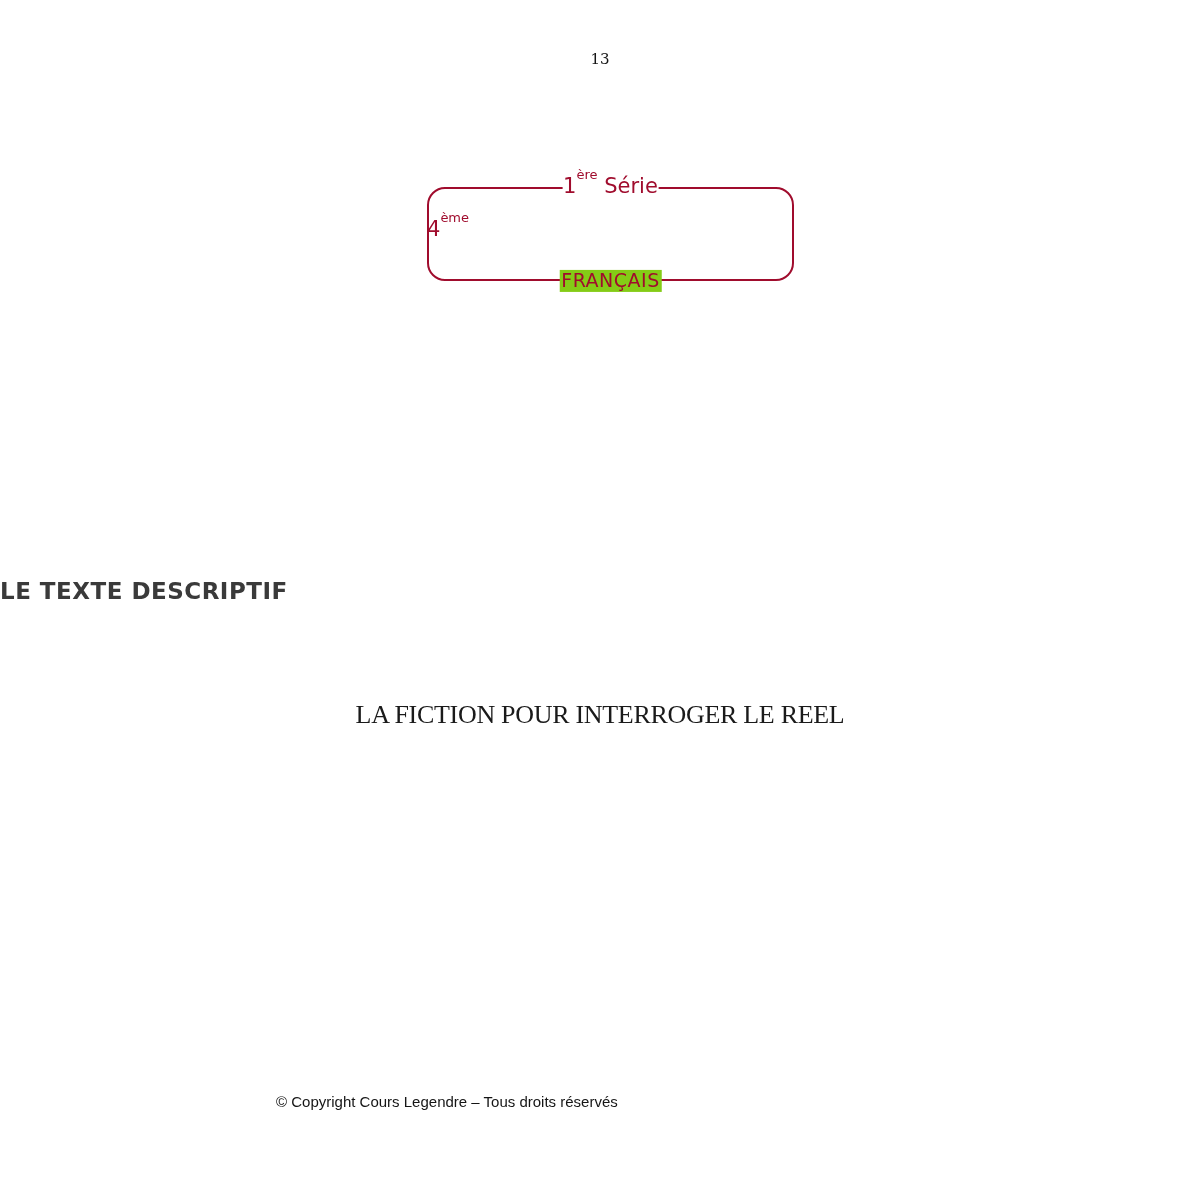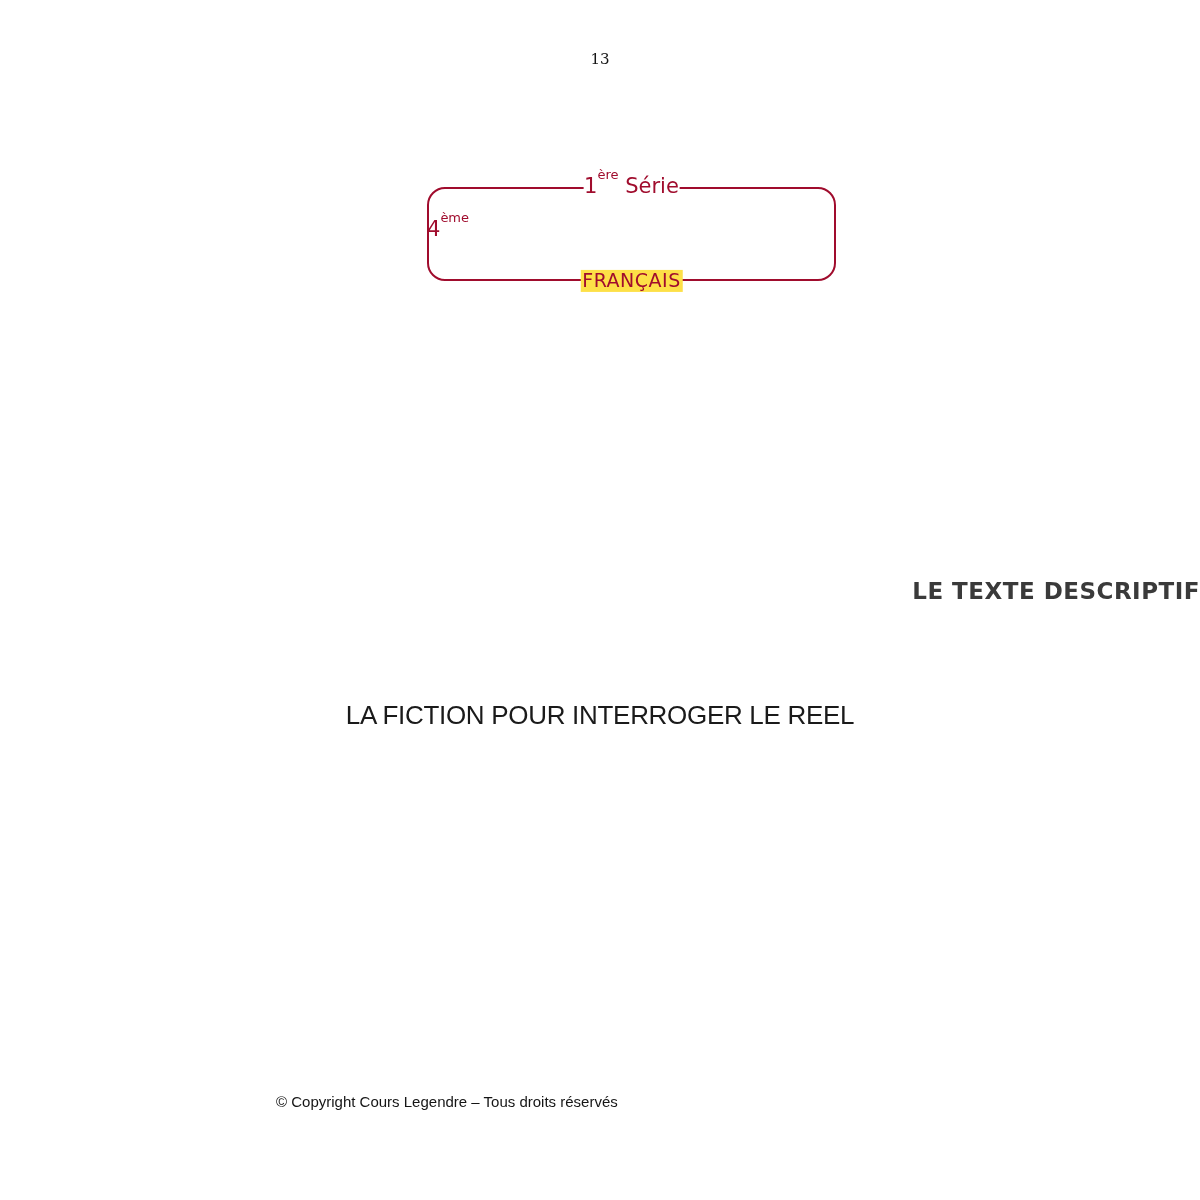--- a/index.html
+++ b/index.html
@@ -31,21 +31,21 @@
     font-size: 15px;
     line-height: 1.2;
     color: #151515;
   }
 
   
   .badge {
     position: absolute;
     left: 427px;
     top: 187px;
-    width: 409px;
+    width: 367px;
     height: 94px;
     color: var(--accent-red);
     font-family: "DejaVu Sans", sans-serif;
   }
   .badge-frame {
     position: absolute;
     inset: 0;
     border: 2px solid var(--accent-red);
     border-radius: 18px;
   }
@@ -69,54 +69,54 @@
     left: 0;
     right: 0;
     font-size: 21px;
     line-height: 1.1;
   }
   .badge-label-bottom {
     position: absolute;
     bottom: 0;
     left: 50%;
     transform: translate(-50%, 50%);
-    background: #fde047;
+    background: #84cc16;
     font-size: 19px;
     line-height: 1.15;
     letter-spacing: 0.5px;
     padding: 0 2px;
   }
   .badge-sup {
     font-size: 13px;
     line-height: 0;
     position: relative;
     top: -0.45em;
   }
 
   
   .title {
     position: absolute;
     top: 577px;
     left: 0;
     right: 0;
-    text-align: right;
+    text-align: left;
     font-family: "DejaVu Sans", sans-serif;
     font-weight: 700;
     font-size: 23px;
     line-height: 1.25;
     letter-spacing: 0.5px;
     color: var(--title-gray);
   }
   .subtitle {
     position: absolute;
     top: 699px;
     left: 0;
     right: 0;
     text-align: center;
-    font-family: Liberation Sans, sans-serif;
+    font-family: Liberation Serif, serif;
     font-weight: 400;
     font-size: 26px;
     line-height: 1.25;
     letter-spacing: -0.3px;
     color: var(--text-black);
   }
 
   
   .footer {
     position: absolute;

